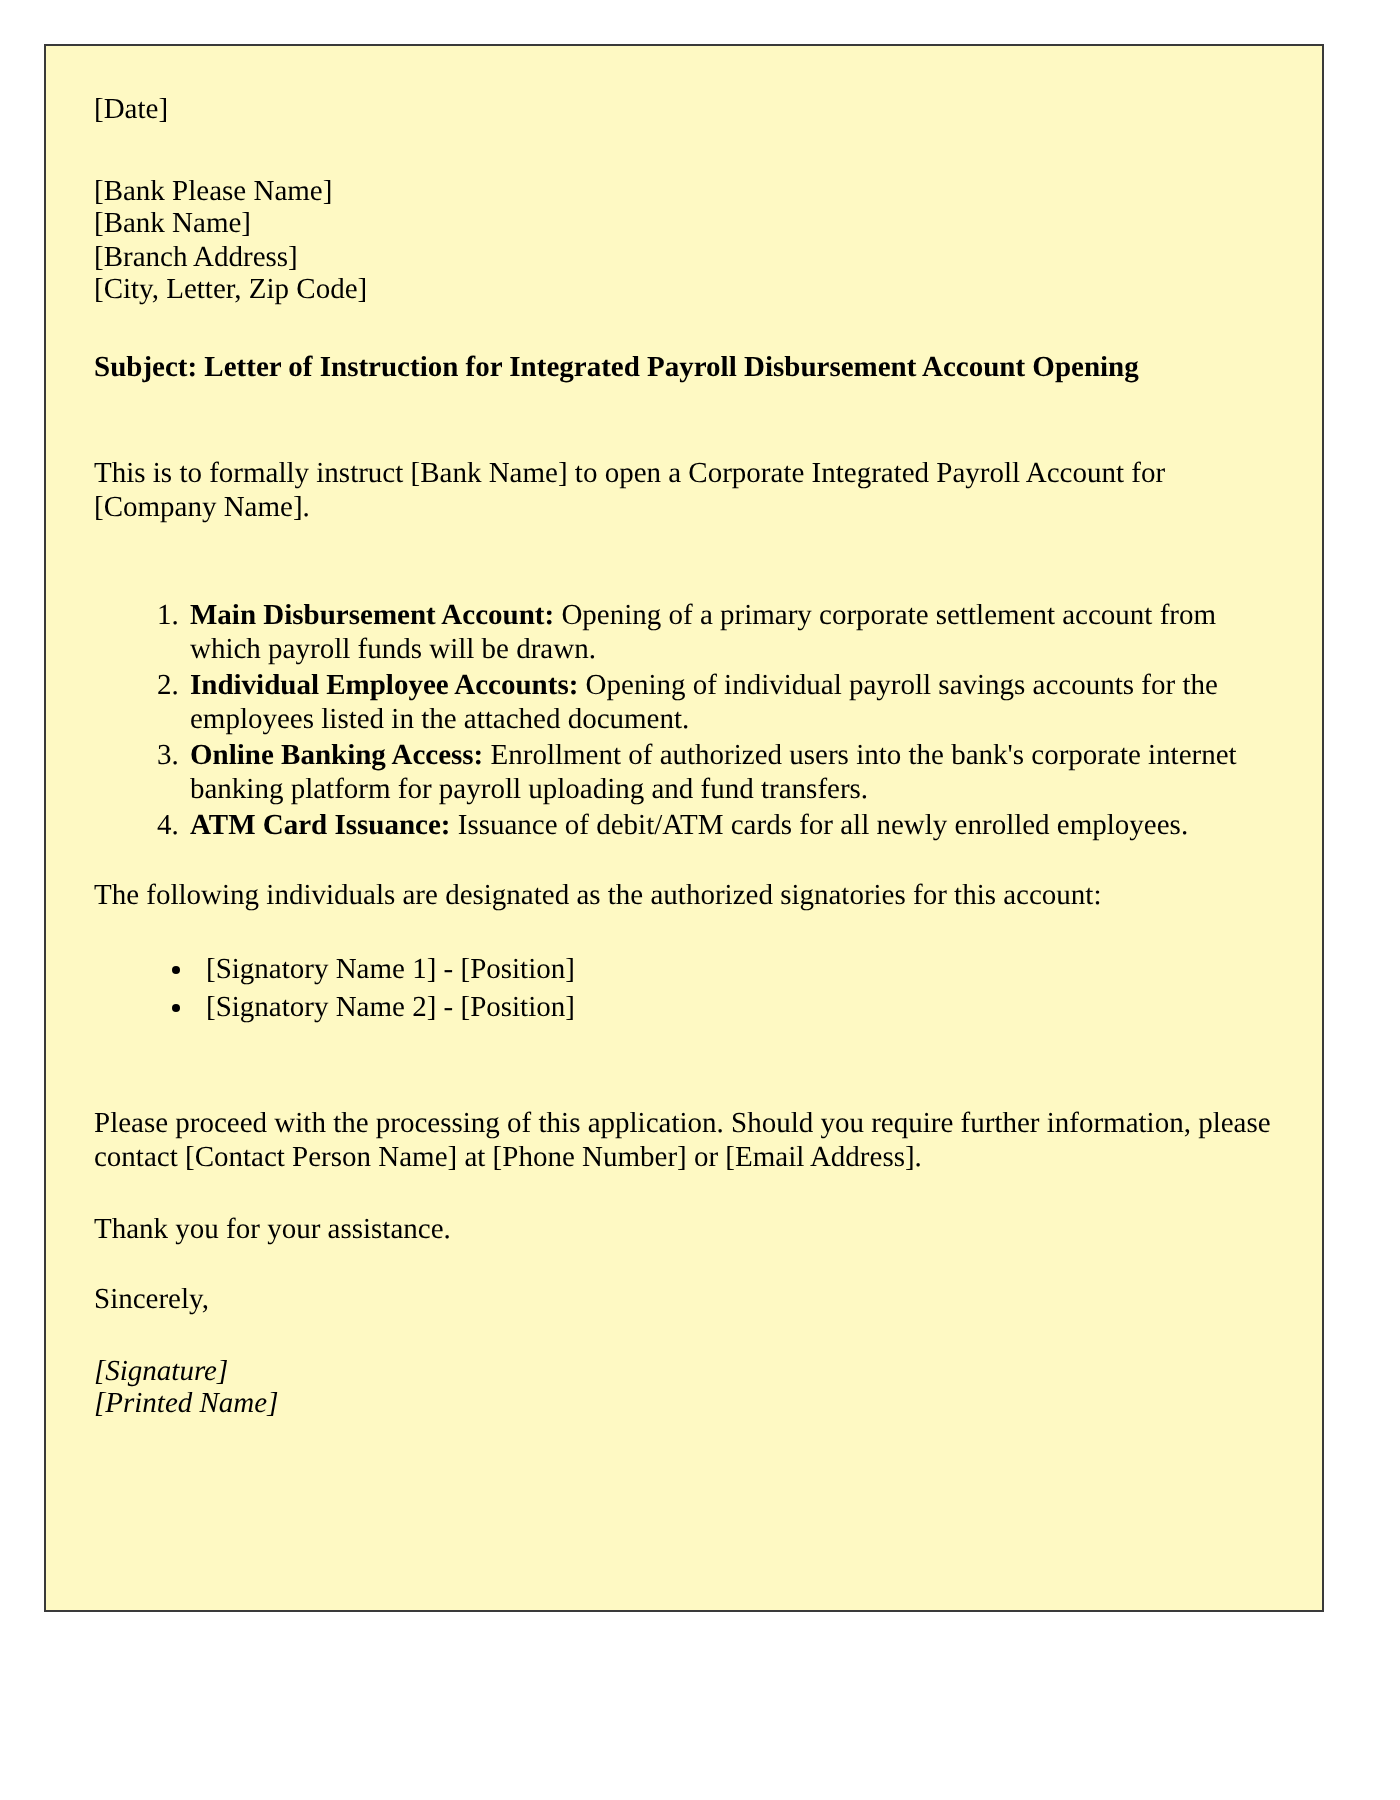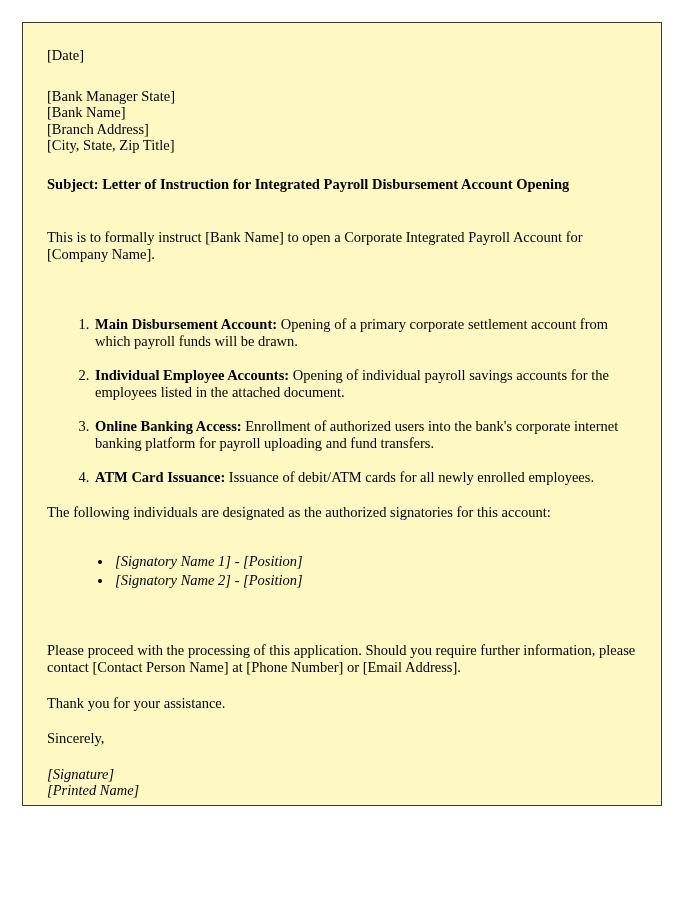--- a/index.html
+++ b/index.html
@@ -62,57 +62,56 @@
     line-height: 17.5px;
     text-align: left;
   }
   ol.req-list {
     margin: 0;
     padding-left: 46px;
     font-size: 14.5px;
     line-height: 17.5px;
   }
   ol.req-list li {
-    margin: 16px 0 0 0;
+    margin: 0 0 0 0;
     padding-left: 2px;
   }
   ol.req-list li .lead {
     font-weight: bold;
   }
   ul.sig-list {
-    margin: 16px;
+    margin: 4px;
     padding-left: 50px;
     font-size: 14.5px;
     line-height: 19px;
     list-style-type: disc;
-    font-style: italic;
   }
   ul.sig-list li {
     padding-left: 2px;
   }
   .closing-block .letter-line {
     line-height: 16.5px;
     font-style: italic;
   }
 </style>
 </head>
 <body>
 
 <div class="page-sheet">
   <div class="page-inner">
 
     <div class="letter-line">[Date]</div>
 
     <div class="block-gap-date"></div>
 
     <div class="addr-block">
-      <div class="letter-line">[Bank Manager State]</div>
+      <div class="letter-line">[Bank Please Name]</div>
       <div class="letter-line">[Bank Name]</div>
       <div class="letter-line">[Branch Address]</div>
-      <div class="letter-line">[City, State, Zip Title]</div>
+      <div class="letter-line">[City, Letter, Zip Code]</div>
     </div>
 
     <div class="spacer-lg"></div>
 
     <div class="subject-line">Subject: Letter of Instruction for Integrated Payroll Disbursement Account Opening</div>
 
     <div class="spacer-md"></div>
 
 
     <div class="spacer-md"></div>

